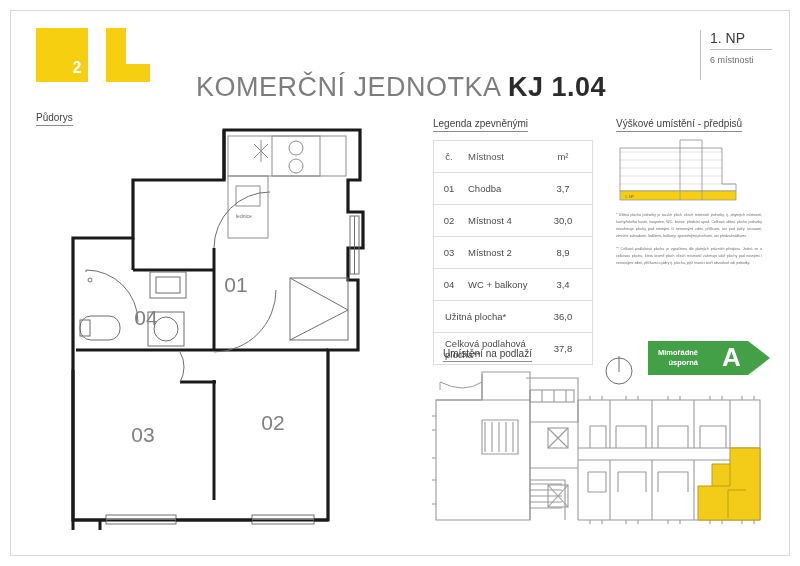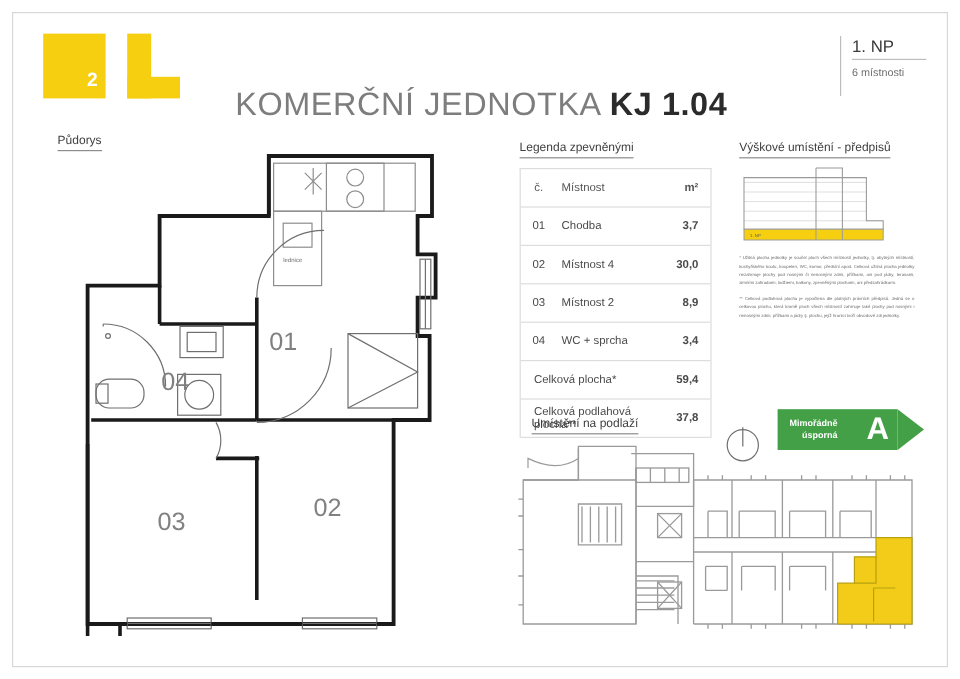--- a/index.html
+++ b/index.html
@@ -27,21 +27,21 @@
   
   .plan{position:absolute;left:28px;top:120px;width:380px;height:410px;}
   .plan svg{display:block;}
 
   
   .legend{position:absolute;left:433px;top:140px;width:160px;border:1px solid #dddddd;border-bottom:none;box-sizing:border-box;}
   .legend .row{display:flex;border-bottom:1px solid #dddddd;height:31px;align-items:center;font-size:9.5px;color:#4a4a4a;}
   .legend .row.head{color:#555;}
   .legend .c1{width:30px;text-align:center;flex:none;}
   .legend .c2{flex:1;padding-left:4px;}
-  .legend .c3{width:38px;text-align:right;padding-right:10px;flex:none;font-weight:bold;}
+  .legend .c3{width:38px;text-align:center;padding-right:10px;flex:none;}
   .legend .row.sum .c2{padding-left:11px;}
 
   
   .hbox{position:absolute;left:616px;top:138px;width:152px;height:64px;}
   .hbox svg{display:block;}
 
   
   .notes{position:absolute;left:616px;top:212px;width:146px;font-size:3.6px;line-height:1.95;color:#6b6b6b;text-align:justify;}
   .notes p{margin:0 0 6px 0;}
 
@@ -73,21 +73,21 @@
   <div class="title">
     <span>KOMERČNÍ JEDNOTKA</span>
     <b>KJ 1.04</b>
   </div>
 
   <div class="npbox">
     <div class="np">1. NP</div>
     <div class="rooms">6 místnosti</div>
   </div>
 
-  <div class="caption" style="left:36px;top:112px;margin-left:12px;">Půdorys</div>
+  <div class="caption" style="left:36px;top:112px;">Půdorys</div>
 
   <div class="plan">
     <svg width="380" height="410" viewBox="0 0 380 410" xmlns="http://www.w3.org/2000/svg">
       <g fill="none" stroke="#1a1a1a" stroke-width="3.2">
 
         <path d="M196 10 L332 10 L332 60 L320 60 L320 92 L335 92 L335 128 L320 128 L320 160
                  L330 160 L330 230 L300 230 L300 400 L45 400 L45 250 L45 118 L105 118
                  L105 60 L196 60 Z"></path>
       </g>
 
@@ -193,27 +193,27 @@
       <div class="c2">Místnost 4</div>
       <div class="c3">30,0</div>
     </div>
     <div class="row">
       <div class="c1">03</div>
       <div class="c2">Místnost 2</div>
       <div class="c3">8,9</div>
     </div>
     <div class="row">
       <div class="c1">04</div>
-      <div class="c2">WC + sprcha</div>
+      <div class="c2">WC + balkony</div>
       <div class="c3">3,4</div>
     </div>
     <div class="row sum">
 
-      <div class="c2">Celková plocha*</div>
-      <div class="c3">59,4</div>
+      <div class="c2">Užitná plocha*</div>
+      <div class="c3">36,0</div>
     </div>
     <div class="row sum">
 
       <div class="c2">Celková podlahová plocha**</div>
       <div class="c3">37,8</div>
     </div>
   </div>
 
   <div class="caption" style="left:616px;top:118px;">Výškové umístění - předpisů</div>
 

